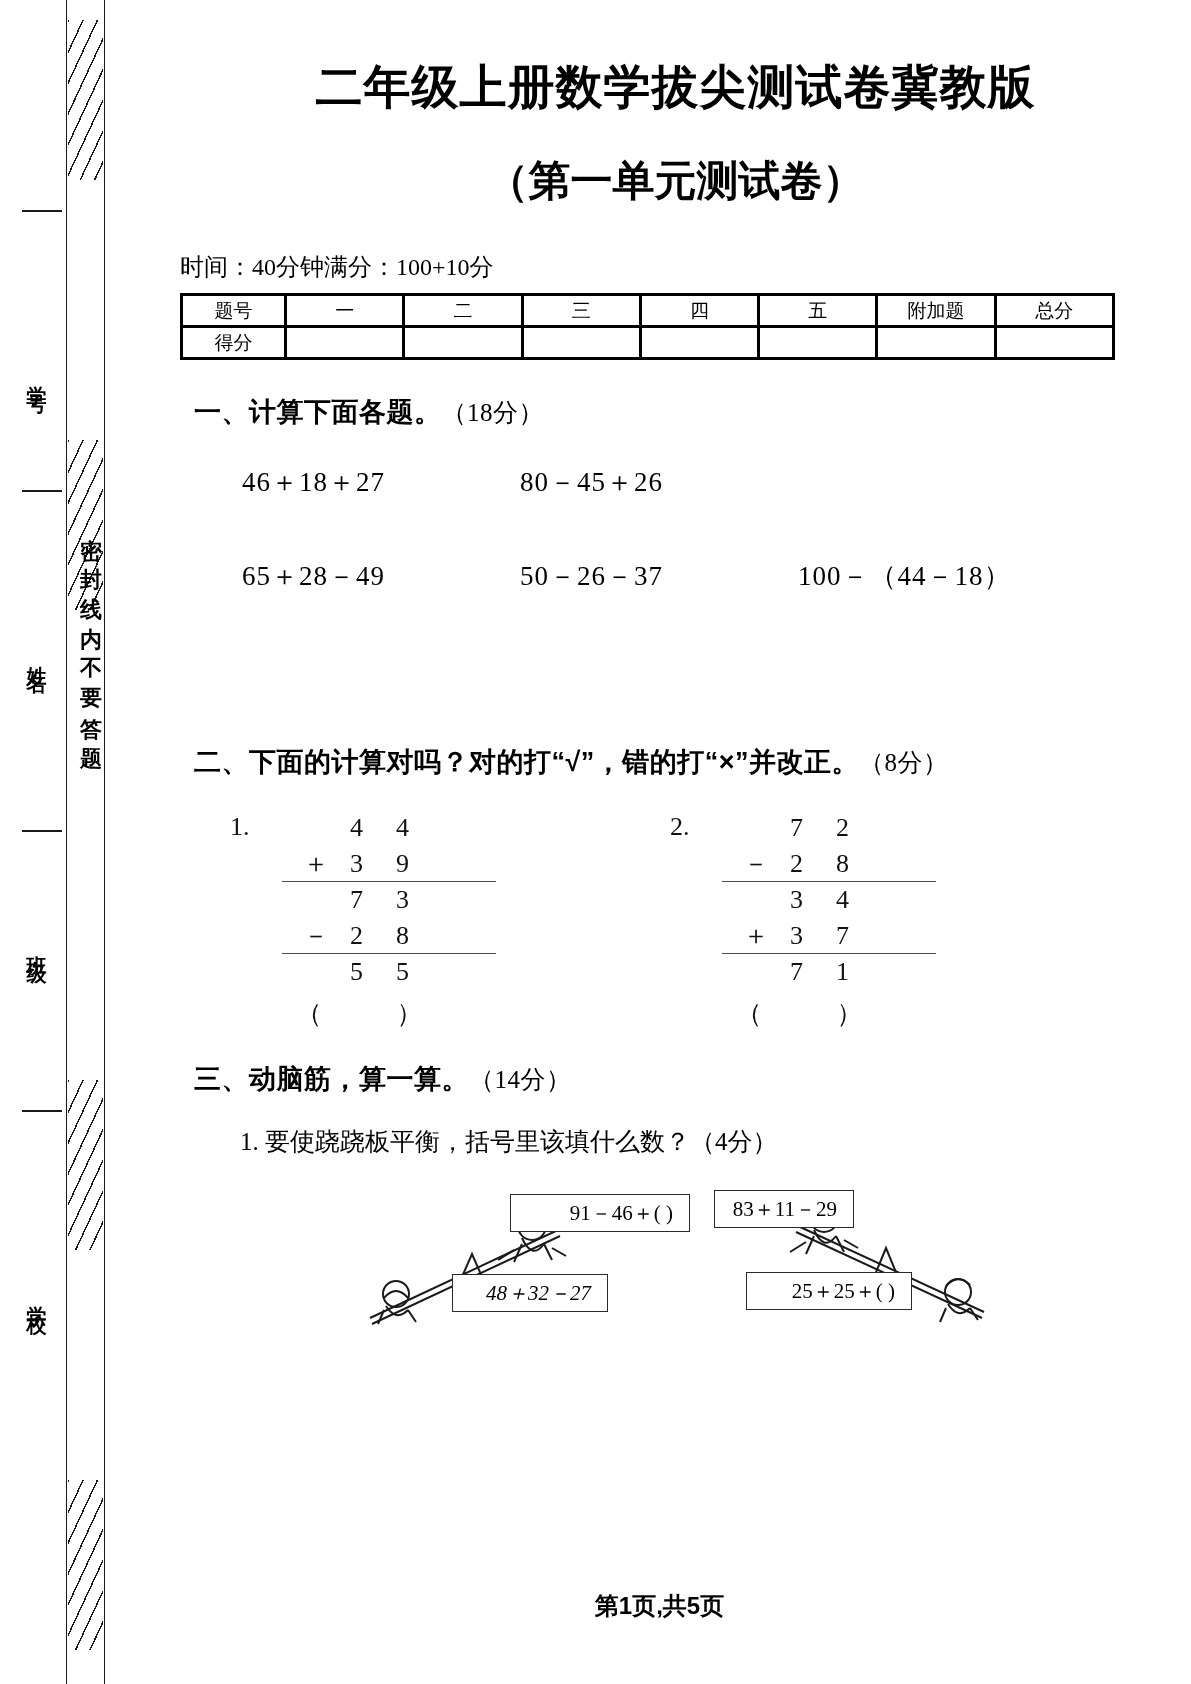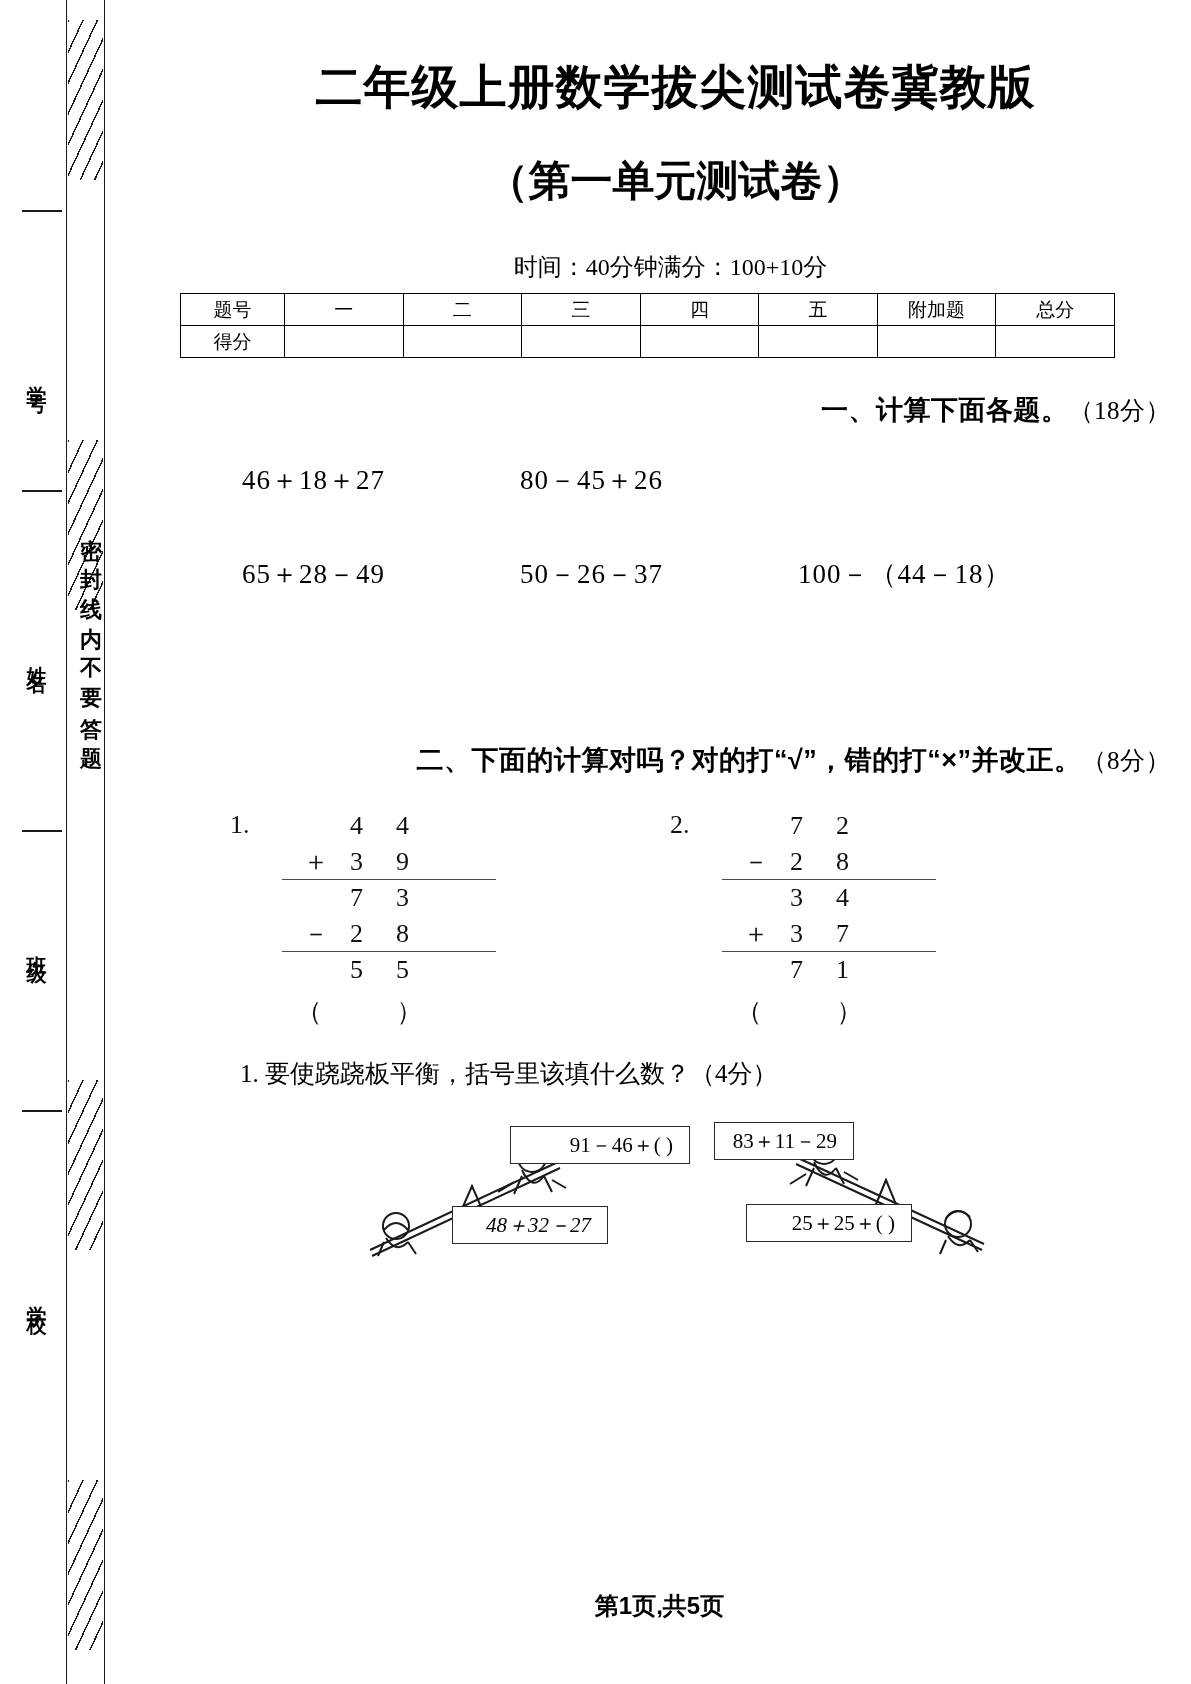--- a/index.html
+++ b/index.html
@@ -72,53 +72,52 @@
     margin:0; padding-top:34px;
     text-align:center;
     font-family:"Liberation Sans", sans-serif;
     font-size:42px;
     font-weight:700;
     color:#000;
   }
 
   .meta-line {
     margin-top:42px;
-    text-align:center;
+    text-align:left;
     padding-right:10px;
     font-size:24px;
     font-family:"Liberation Serif", serif;
     color:#000;
   }
 
   table.score {
     margin-top:10px;
     width:935px;
     border-collapse:collapse;
     table-layout:fixed;
   }
   table.score td {
-    border:1px solid #000000;
+    border:3px solid #000000;
     height:32px;
     text-align:center;
     vertical-align:middle;
     font-size:19px;
     font-family:"Liberation Serif", serif;
     color:#000;
   }
   table.score td.hdr { width:104px; }
 
   .sec-head {
     margin-top:34px;
     margin-left:14px;
     font-family:"Liberation Sans", sans-serif;
     font-size:27px;
     font-weight:700;
     color:#000;
     letter-spacing:0.5px;
-    text-align:right;
   }
   .sec-head .pts {
     font-family:"Liberation Serif", serif;
     font-weight:400;
     font-size:25px;
   }
 
   
   .calc-row {
     display:flex;
@@ -343,20 +342,23 @@
         <div class="vline">
           <span class="op"></span>
           <span class="d1">7</span>
           <span class="d2">1</span>
         </div>
         <div class="paren">（        ）</div>
       </div>
     </div>
   </div>
 
+  <div class="sec-head" style="margin-top:30px;">
+    <span>三、动脑筋，算一算。</span><span class="pts">（14分）</span>
+  </div>
 
   <div class="subq">1. 要使跷跷板平衡，括号里该填什么数？（4分）</div>
 
   <div class="seesaw-area">
 
     <svg width="230" height="170" viewBox="0 0 230 170" style="position:absolute;left:182px;top:14px;">
       <g fill="none" stroke="#1a1a1a" stroke-width="2">
         <line x1="8" y1="128" x2="196" y2="40"></line>
         <line x1="10" y1="134" x2="198" y2="46"></line>
         <path d="M96 96 L110 64 L124 96 Z"></path>

